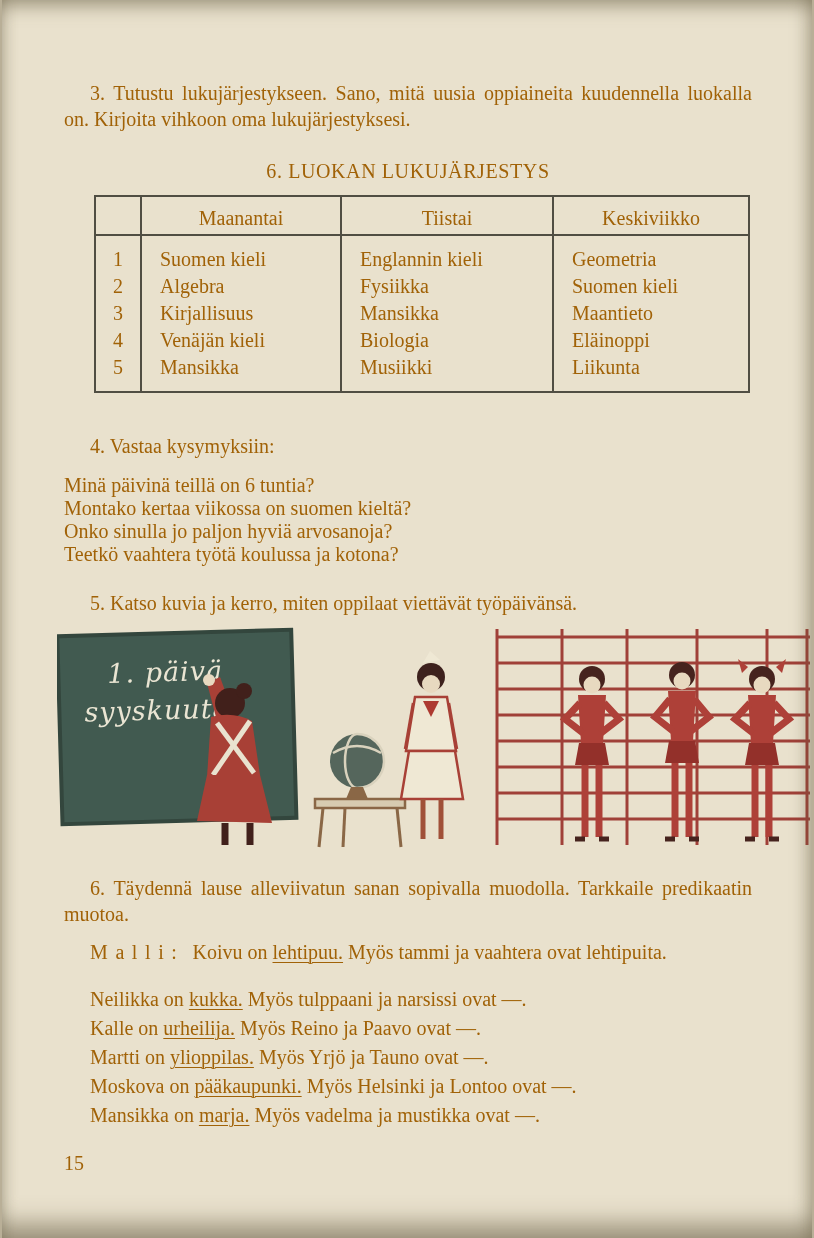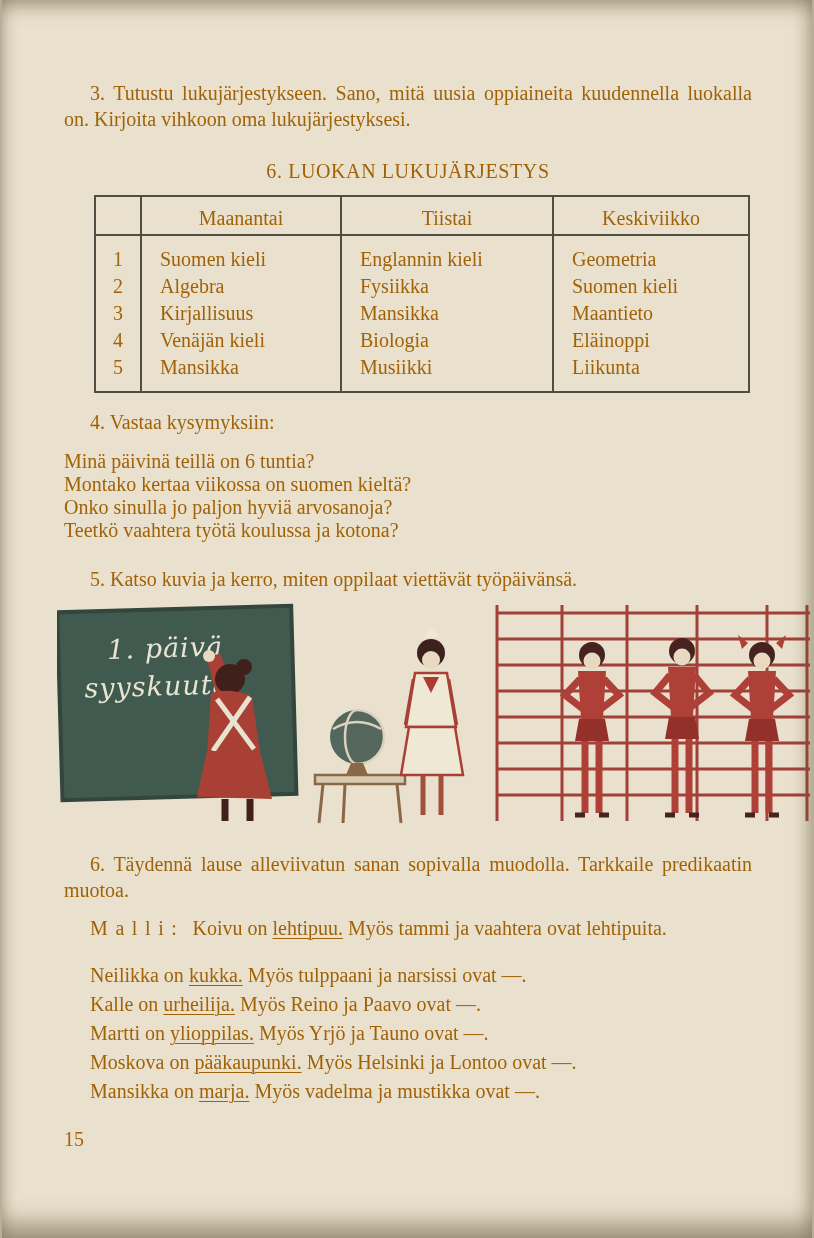--- a/index.html
+++ b/index.html
@@ -49,21 +49,21 @@
   .schedule thead tr { border-bottom:2px solid #504e43; }
   .schedule td {
     padding:0 4px 0 18px;
     line-height:27px;
     border-left:2px solid #504e43;
   }
   .schedule td.num { text-align:center; padding:0; border-left:none; }
   .schedule tbody tr:first-child td { padding-top:10px; }
   .schedule tbody tr:last-child td { padding-bottom:10px; }
 
-  .ex4-heading { margin-top:18px; font-size:20px; text-indent:26px; }
+  .ex4-heading { margin-top:42px; font-size:20px; text-indent:26px; }
   .questions { margin-top:16px; }
   .qline { font-size:20px; line-height:23px; }
 
   .ex5 { margin-top:26px; font-size:20px; text-indent:26px; }
 
   .illus-wrap { margin-top:8px; margin-left:-7px; width:755px; height:228px; }
   .chalk {
     font-family:"DejaVu Serif",serif;
     font-style:italic;
     font-size:27px;

